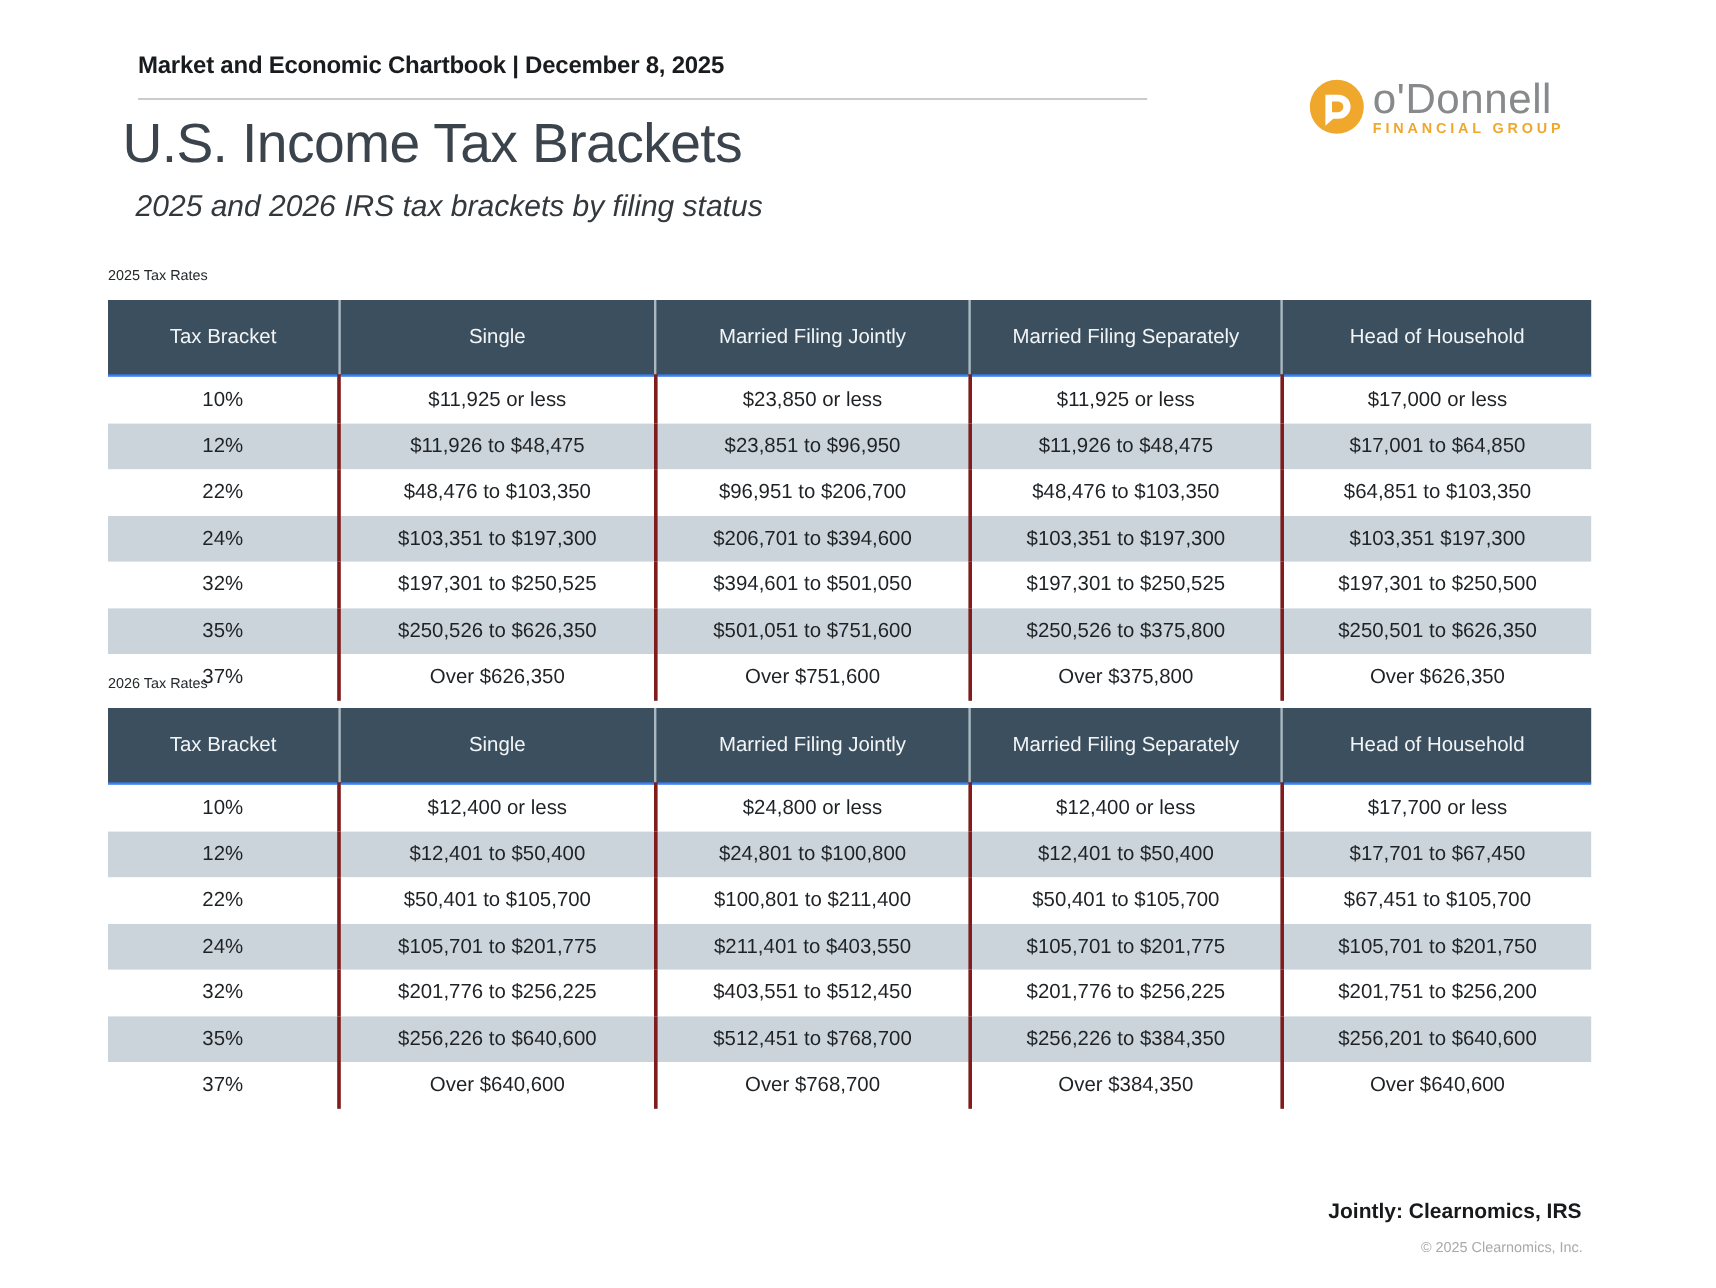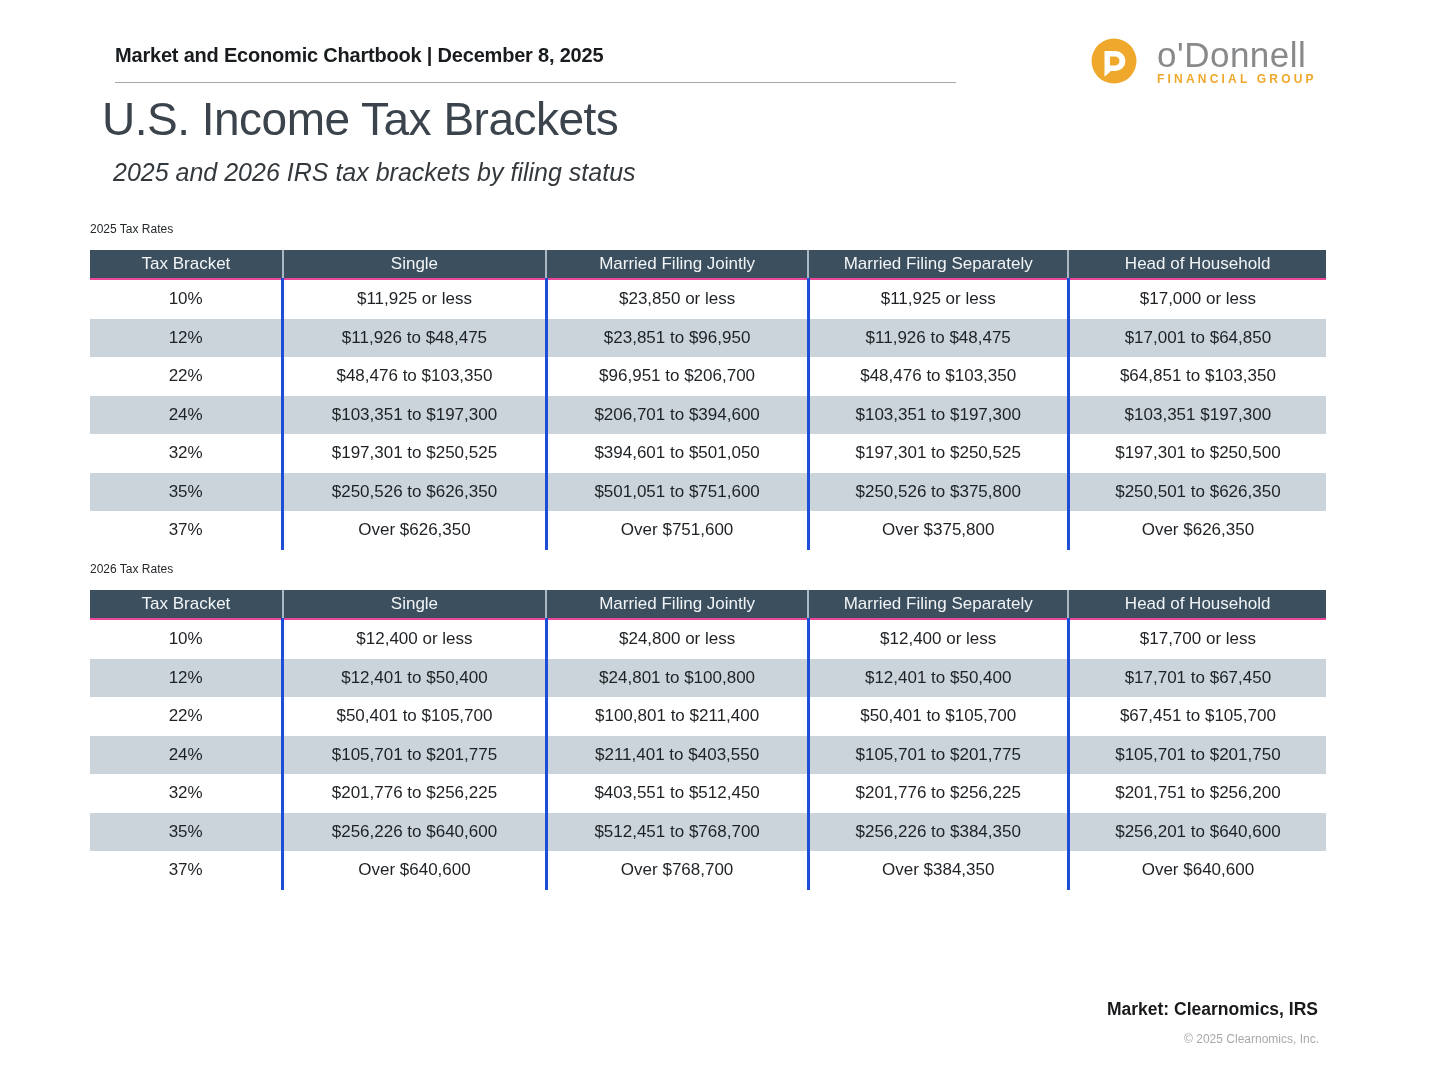--- a/index.html
+++ b/index.html
@@ -17,22 +17,22 @@
     font-size: 20px; font-weight: 700; color: #191c1e;
     letter-spacing: -0.2px;
   }
   .rule {
     position: absolute; left: 115px; top: 82px;
     width: 841px; height: 1px; background: #a6a9ab;
   }
 
   
   .logo {
-    position: absolute; left: 1091px; top: 38px;
-    display: flex; align-items: flex-start; gap: 20px;
+    position: absolute; left: 1091px; top: 66px;
+    display: flex; align-items: flex-start; gap: 7px;
   }
   .logo-mark { display: block; width: 46px; height: 46px; }
   .logo-text { display: flex; flex-direction: column; }
   .logo-name {
     font-size: 35px; line-height: 33px; font-weight: 500;
     color: var(--logo-gray, #87898b); letter-spacing: 0.5px;
   }
   .logo-tagline {
     font-size: 12px; font-weight: 700; letter-spacing: 3.2px;
     color: var(--logo-gold, #EFA82C); text-align: center; margin-top: 1px;
@@ -61,29 +61,29 @@
     width: 100%; border-collapse: collapse; table-layout: fixed;
   }
   col.c0 { width: 15.6%; }
   col.c1 { width: 21.3%; }
   col.c2 { width: 21.2%; }
   col.c3 { width: 21.05%; }
   col.c4 { width: 20.85%; }
   th {
     background: var(--header-bg, #3C4F5E);
     color: #f2f5f7; font-weight: 500; font-size: 17px;
-    height: 28px; padding: 0; text-align: center;
-    border-bottom: 2px solid #ec4899;
+    height: 28px; padding: 17px; text-align: center;
+    border-bottom: 2px solid #3b82f6;
   }
   th:not(:first-child) { border-left: 2px solid #a9b8c2; }
   td {
     font-size: 17px; color: #1e2225; text-align: center;
     height: 38.5px; padding: 0; font-weight: 400;
   }
-  td:not(:first-child) { border-left: 3px solid #1d4ed8; }
+  td:not(:first-child) { border-left: 3px solid #7f1d1d; }
   tr.striped td { background: var(--stripe-bg, #CBD4DB); }
 
   
   .sources {
     position: absolute; right: 112px; top: 999px;
     font-size: 17.5px; font-weight: 600; color: #17191b;
   }
   .copyright {
     position: absolute; right: 111px; top: 1032px;
     font-size: 12px; font-weight: 400; color: #a7a9ab; margin-left: 10px;
@@ -252,16 +252,16 @@
             <td>37%</td>
             <td>Over $640,600</td>
             <td>Over $768,700</td>
             <td>Over $384,350</td>
             <td>Over $640,600</td>
           </tr>
         </tbody>
       </table>
     </section>
 
-  <div class="sources">Market: Clearnomics, IRS</div>
+  <div class="sources">Jointly: Clearnomics, IRS</div>
   <div class="copyright">© 2025 Clearnomics, Inc.</div>
 
 </div>
 
 </body></html>

